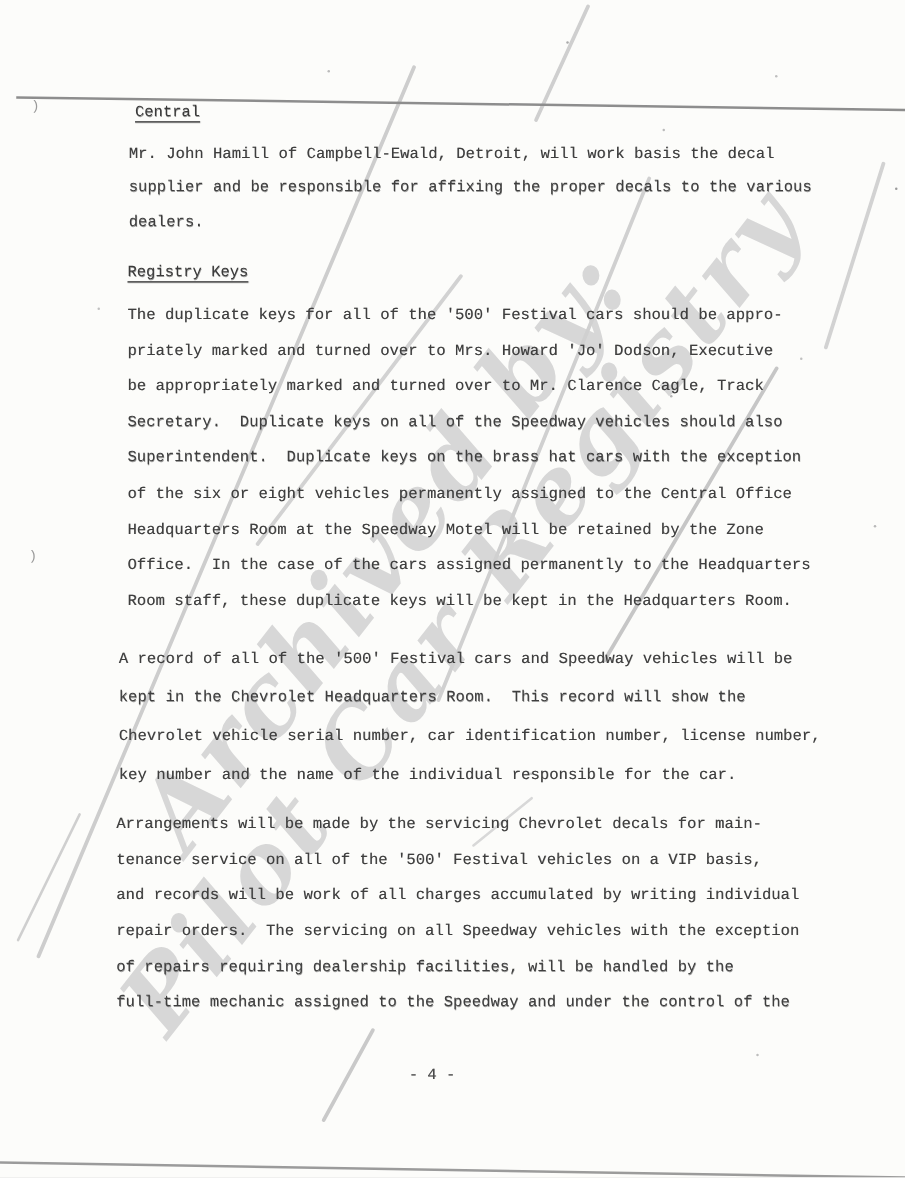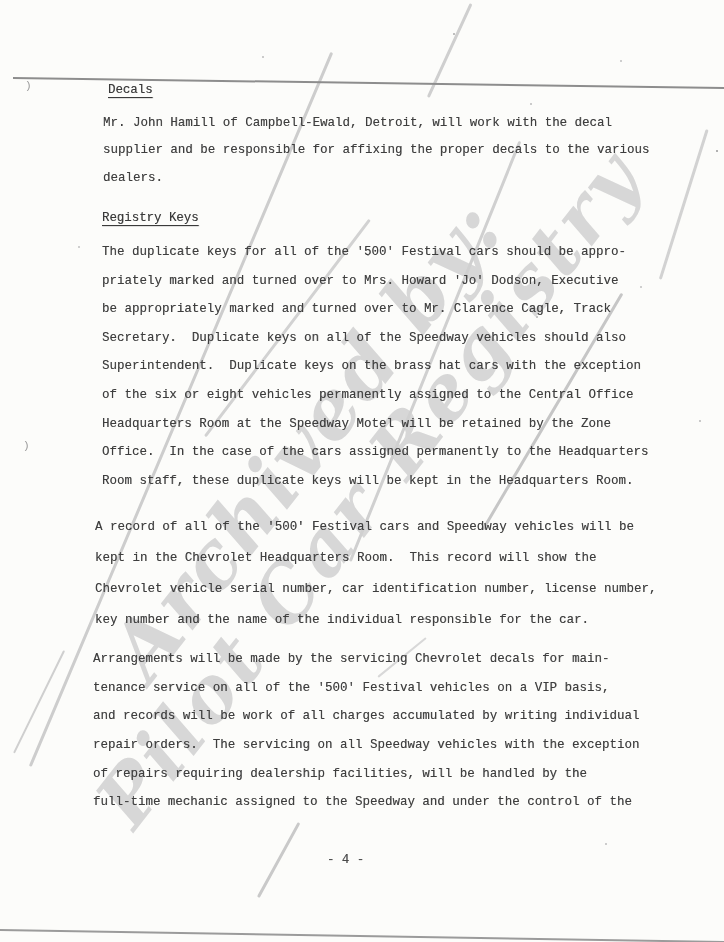--- a/index.html
+++ b/index.html
@@ -82,24 +82,24 @@
   <div class="speck" style="left:262px;top:56px;width:2px;height:2px;background:#bbbbbb;"></div>
   <div class="speck" style="left:620px;top:60px;width:2px;height:2px;background:#bfbfbf;"></div>
   <div class="speck" style="left:367px;top:254px;width:2px;height:2px;background:#a5a5a5;"></div>
   <div class="speck" style="left:536px;top:316px;width:2px;height:2px;background:#b5b5b5;"></div>
   <div class="speck" style="left:640px;top:286px;width:2px;height:2px;background:#c0c0c0;"></div>
   <div class="speck" style="left:699px;top:420px;width:2px;height:2px;background:#b8b8b8;"></div>
   <div class="speck" style="left:424px;top:618px;width:2px;height:2px;background:#c2c2c2;"></div>
   <div class="speck" style="left:605px;top:843px;width:2px;height:2px;background:#bdbdbd;"></div>
   <div class="speck" style="left:78px;top:246px;width:2px;height:2px;background:#c0c0c0;"></div>
 
-  <div class="heading" style="left:108px;top:83px;">Decals</div>
+  <div class="heading" style="left:108px;top:83px;">Central</div>
 
   <div class="para p1" style="left:103px;top:110px;">
-    <div class="tl">Mr. John Hamill of Campbell-Ewald, Detroit, will work with the decal</div>
+    <div class="tl">Mr. John Hamill of Campbell-Ewald, Detroit, will work basis the decal</div>
     <div class="tl">supplier and be responsible for affixing the proper decals to the various</div>
     <div class="tl">dealers.</div>
   </div>
 
   <div class="heading" style="left:102px;top:211px;">Registry Keys</div>
 
   <div class="para p2" style="left:102px;top:238px;">
     <div class="tl">The duplicate keys for all of the '500' Festival cars should be appro-</div>
     <div class="tl">priately marked and turned over to Mrs. Howard 'Jo' Dodson, Executive</div>
     <div class="tl">be appropriately marked and turned over to Mr. Clarence Cagle, Track</div>

